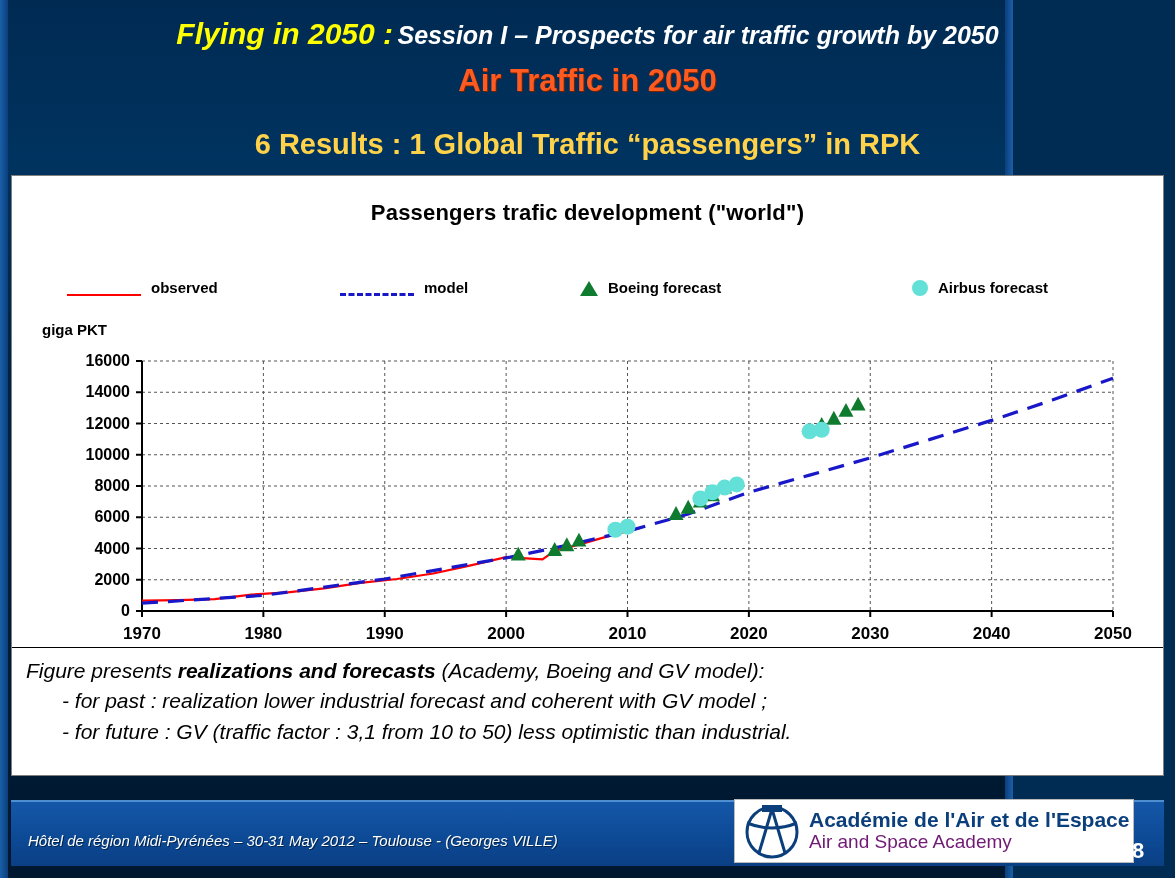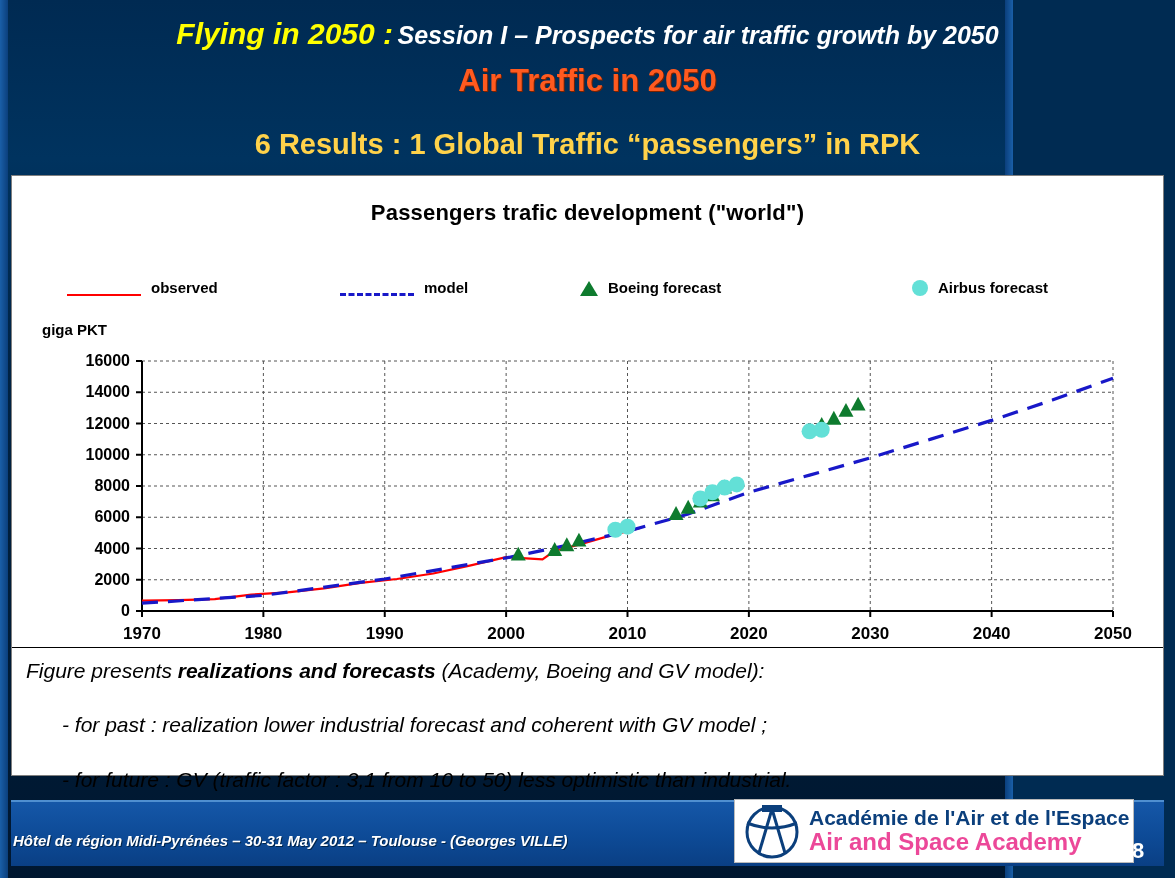--- a/index.html
+++ b/index.html
@@ -97,45 +97,45 @@
   #plotwrap { position:absolute; left:0; top:165px; width:1151px; height:300px; }
   svg { display:block; }
 
   
   #caption {
     position:absolute; left:0; top:472px; width:1151px; height:127px;
     padding:8px 14px 0 14px; box-sizing:border-box;
     font-style:italic; font-size:21px; color:#000; line-height:1.45;
   }
   #caption b { font-style:italic; font-weight:bold;margin-top:23px; }
-  .cap-indent { padding-left:36px;margin-top:24px; }
+  .cap-indent { padding-left:36px; }
 
   
   #footer {
     position:absolute; left:11px; top:800px; width:1153px; height:64px;
     background:linear-gradient(to bottom,#1557a8,#0d4a96 55%,#0a3f84);
     border-top:2px solid #4f8fd0;
   }
   .foot-text {
-    position:absolute; left:2px; top:30px;
-    color:#ffffff; font-weight:bold; font-style:italic; font-size:15px;
+    position:absolute; left:17px; top:30px;
+    color:#ffffff; font-weight:normal; font-style:italic; font-size:15px;
     text-shadow:1px 1px 0 #00244a;
     white-space:nowrap;
   }
   #logo {
     position:absolute; left:723px; top:-3px; width:398px; height:62px;
     background:#ffffff; border:1px solid #bbbbbb;
     display:flex; align-items:center;
   }
   #logo .mark {
     width:66px; height:56px; margin-left:4px; position:relative; flex:0 0 auto;
   }
   #logo .txt { margin-left:4px; line-height:1.08; }
   .logo-l1 { color:#0b3f7c; font-weight:bold; font-size:21px; }
-  .logo-l2 { color:#ec4899; font-weight:bold; font-size:24px; }
+  .logo-l2 { color:#701a75; font-weight:normal; font-size:19px; }
   .page-no {
     position:absolute; left:1132px; top:838px;
     color:#ffffff; font-weight:bold; font-size:22px;
   }
 </style>
 </head>
 <body>
 
 <div id="slide">
   <div class="rail-left"></div>

